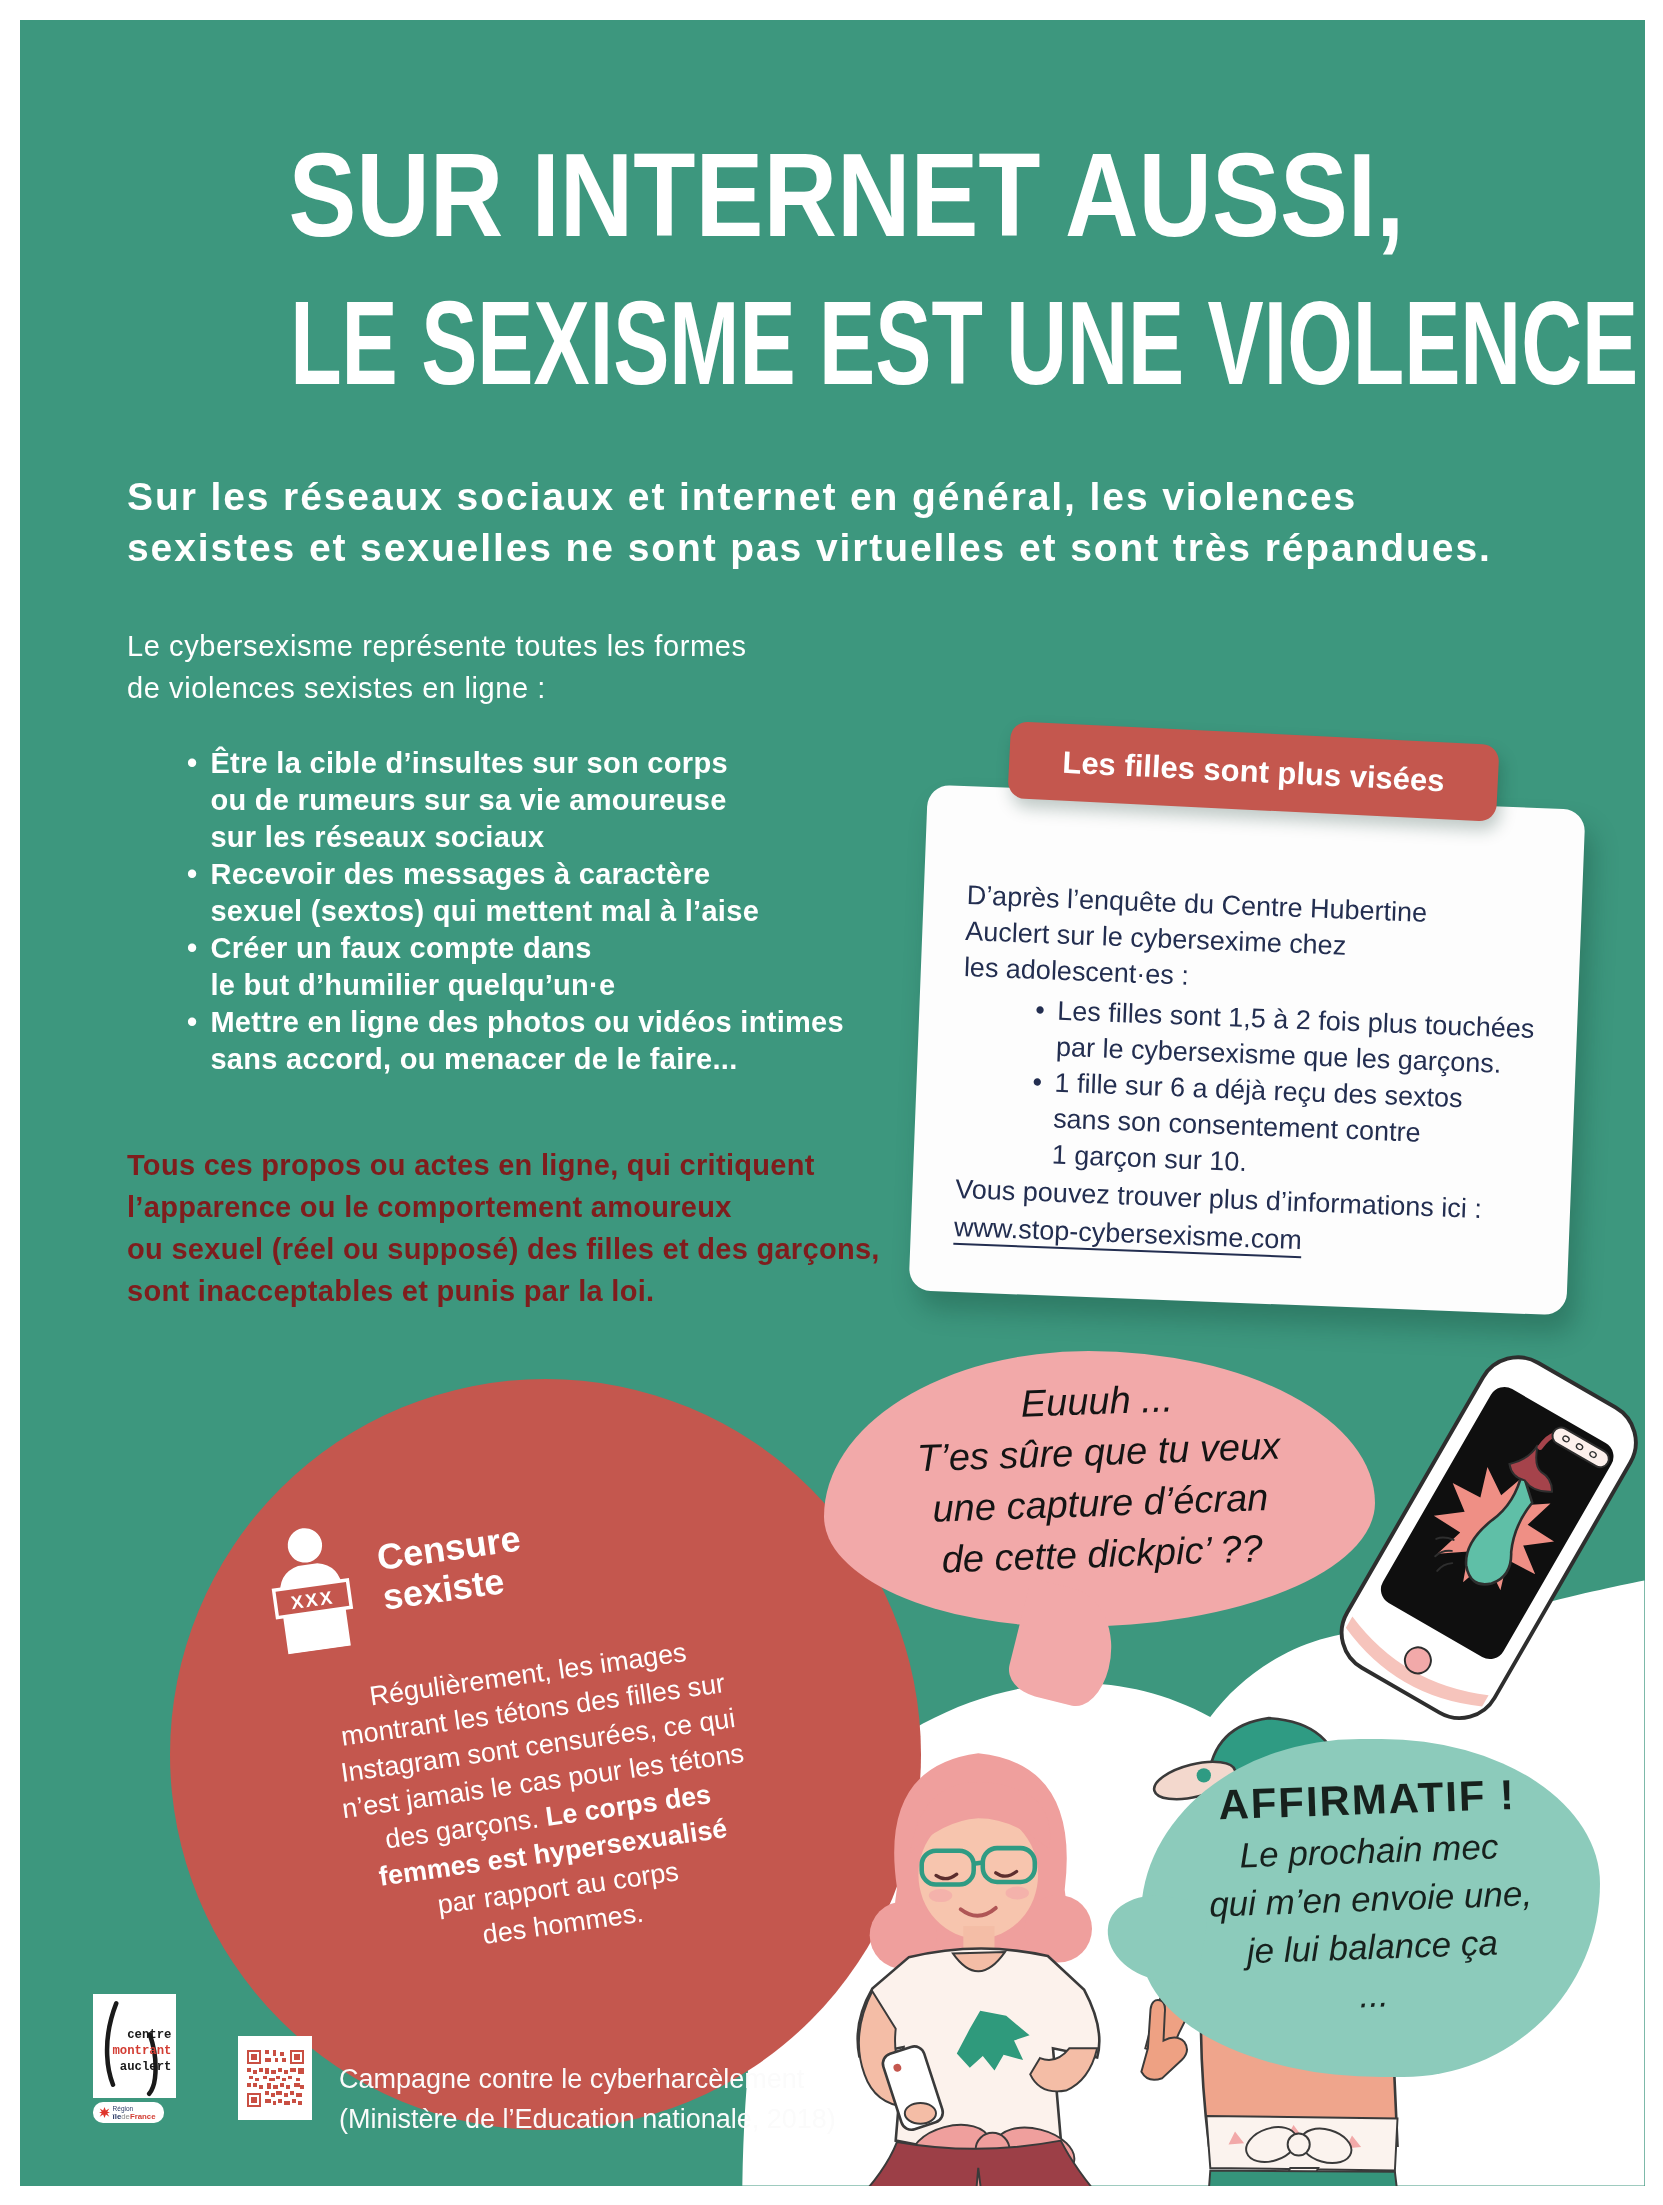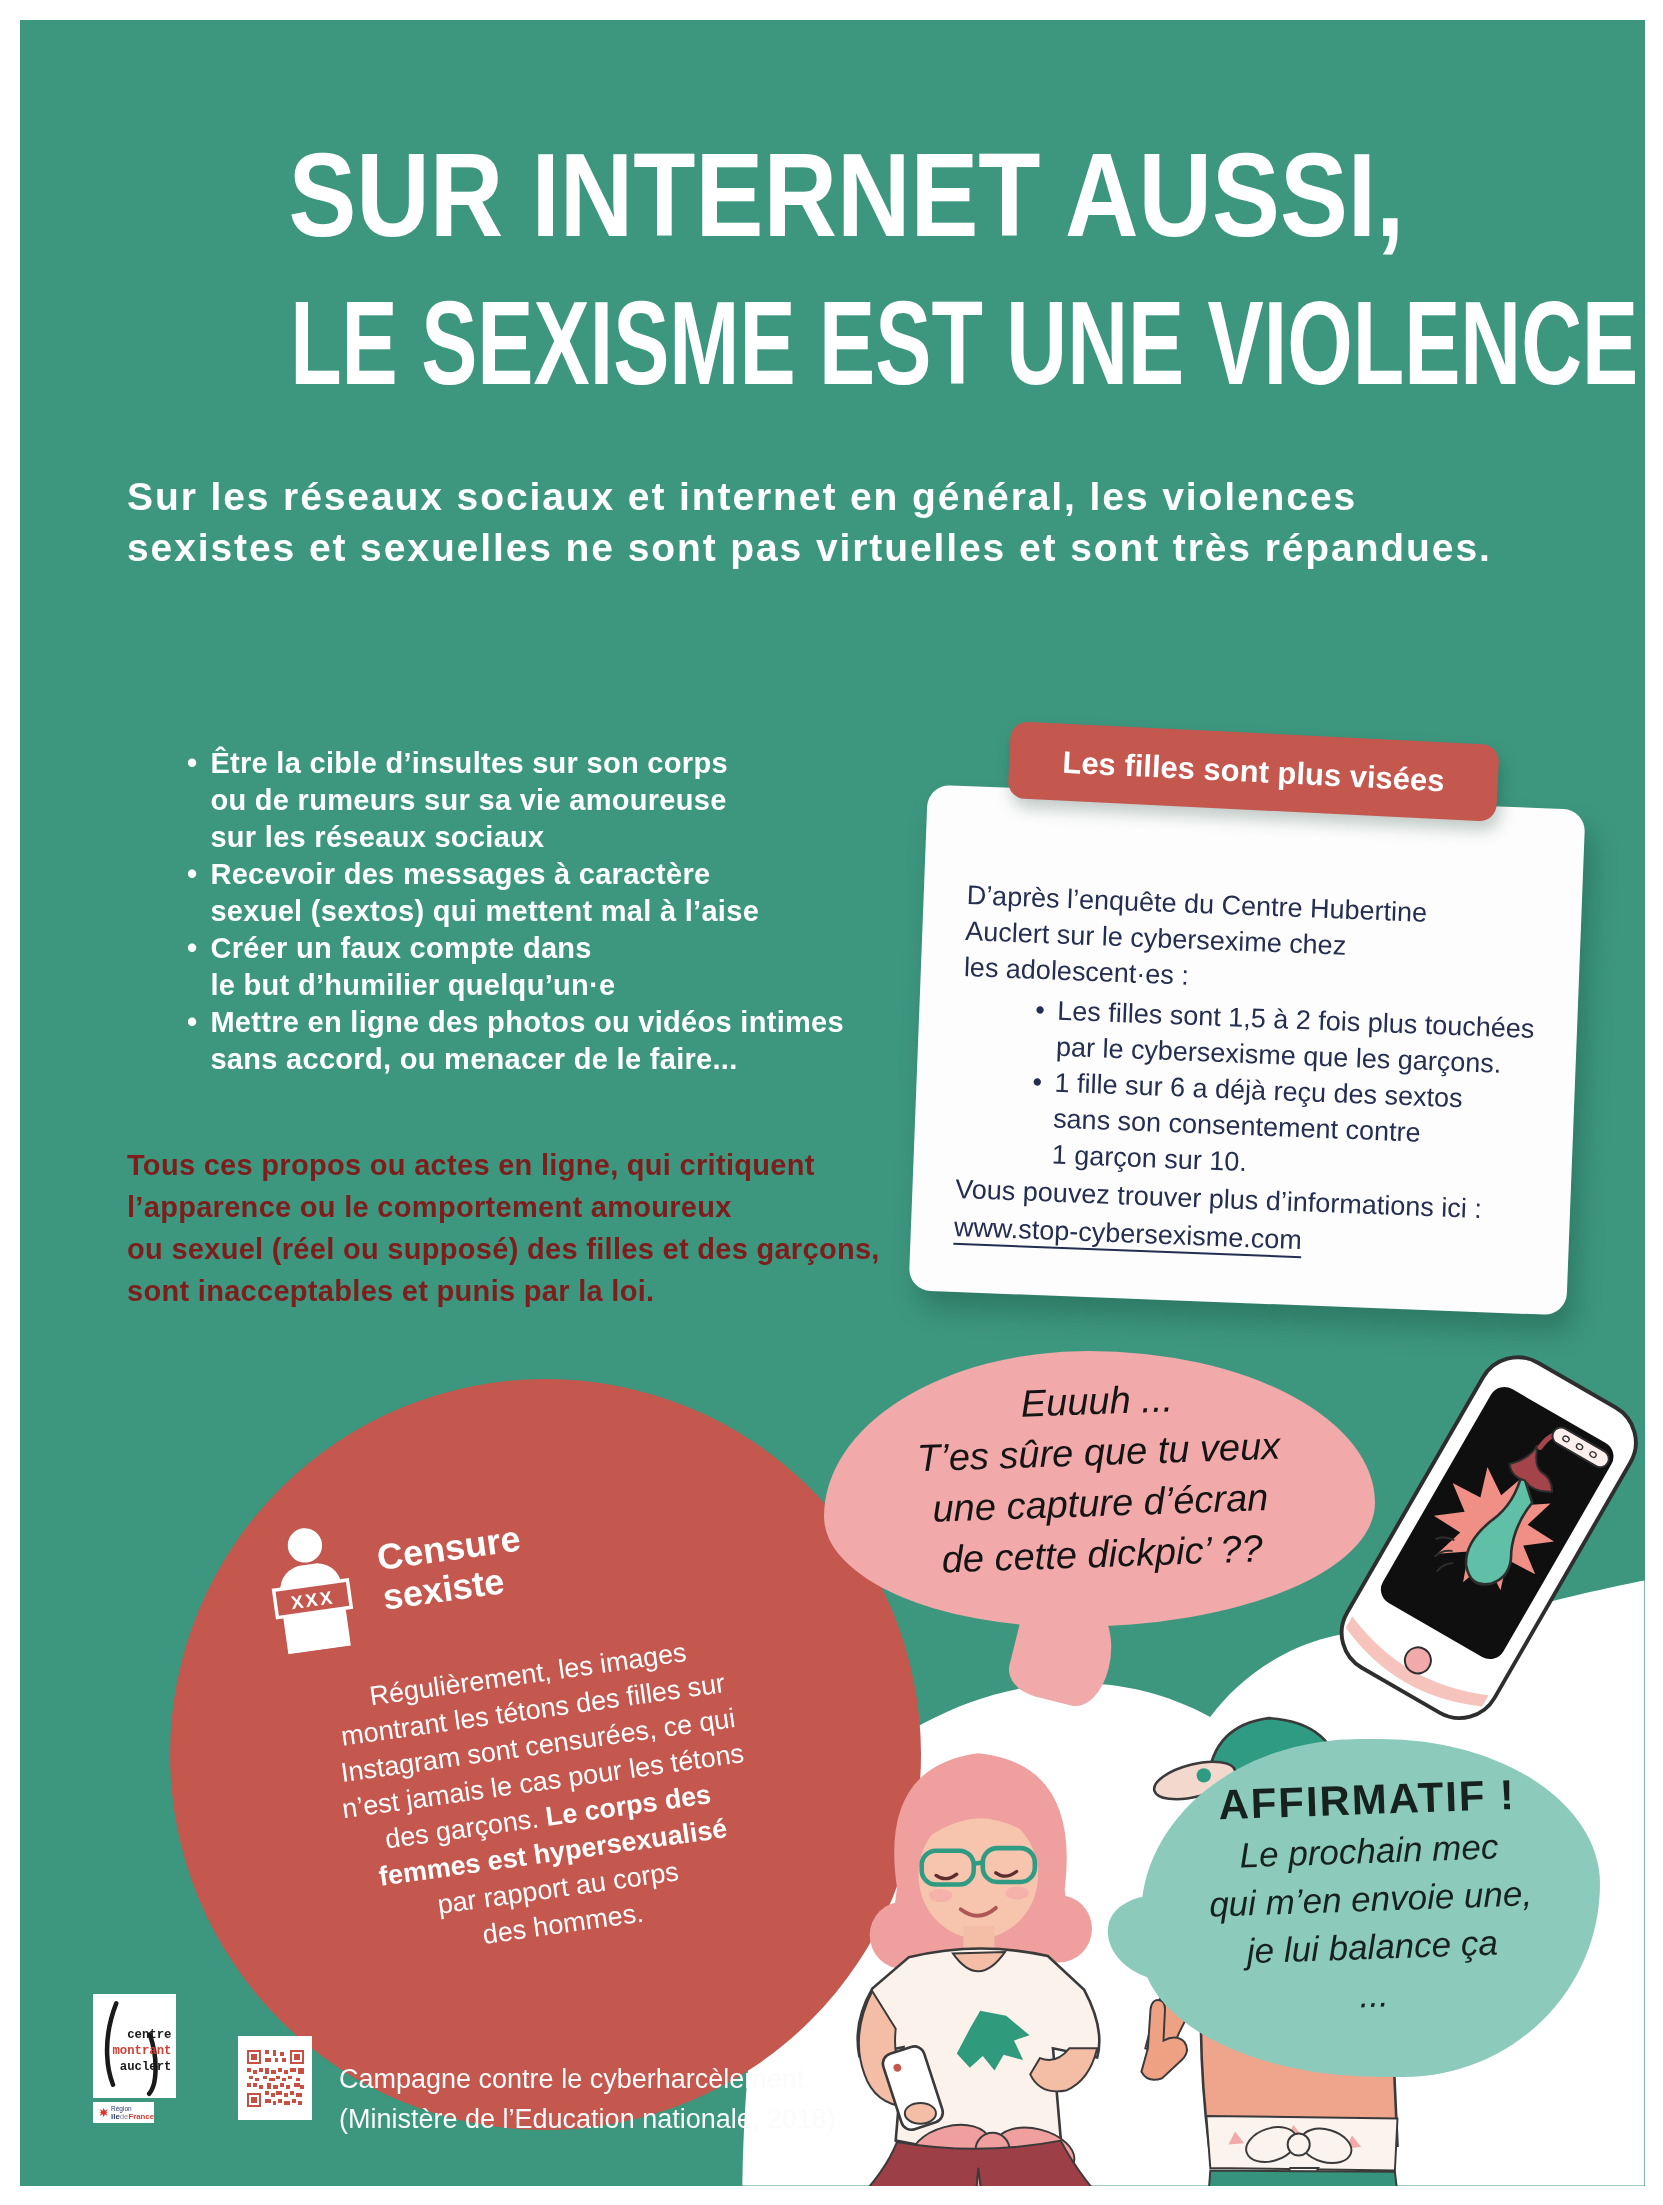--- a/index.html
+++ b/index.html
@@ -61,21 +61,21 @@
 
   
   .blob-svg{left:0;top:0;z-index:1;}
   .illu-svg{left:715px;top:1332px;z-index:4;}
 
   
   .cha-box{left:93px;top:1994px;width:83px;height:104px;background:#ffffff;z-index:6;}
   .cha-text{position:absolute;right:4.5px;top:32.5px;text-align:right;font-family:"Liberation Mono",monospace;
       font-weight:700;font-size:12.3px;line-height:16.2px;color:#1a1a1a;}
   .cha-text .red{color:#d23c32;}
-  .region-box{left:93px;top:2102px;width:61px;height:21px;background:#ffffff;z-index:6;display:flex;align-items:center;gap:2.6px;padding-left:6px;box-sizing:border-box;}
+  .region-box{left:93px;top:2102px;width:71px;height:21px;background:#ffffff;z-index:6;display:flex;align-items:center;gap:2.6px;padding-left:6px;box-sizing:border-box;border-radius:10px;}
   .region-text{font-size:6.5px;line-height:7.1px;color:#2b3a66;}
   .region-text .l2{font-size:7.8px;font-weight:700;}
   .region-text .de{color:#8a8a8a;font-weight:400;}
   .region-text .fr{color:#d23c32;}
   .qr-box{left:238px;top:2036px;width:74px;height:84px;background:#ffffff;z-index:6;display:flex;align-items:center;justify-content:center;}
   .campaign{left:339px;top:2059px;font-size:27px;line-height:40px;color:#fbfbfb;z-index:6;}
 </style>
 </head>
 <body>
 
@@ -87,20 +87,21 @@
              C1932,2548 2062,2482 2202,2522 C2332,2472 2462,2446 2530,2432 L2530,3363 Z" fill="#ffffff"></path>
   </svg>
 
   <div class="abs title">
     <div class="line"><span class="tl1">SUR INTERNET AUSSI,</span></div>
     <div class="line"><span class="tl2">LE SEXISME EST UNE VIOLENCE</span></div>
   </div>
 
   <div class="abs intro">Sur les réseaux sociaux et internet en général, les violences<br>sexistes et sexuelles ne sont pas virtuelles et sont très répandues.</div>
 
+  <div class="abs definition">Le cybersexisme représente toutes les formes<br>de violences sexistes en ligne :</div>
 
   <div class="abs bullets">
     <div class="blt">Être la cible d’insultes sur son corps<br>ou de rumeurs sur sa vie amoureuse<br>sur les réseaux sociaux</div>
     <div class="blt">Recevoir des messages à caractère<br>sexuel (sextos) qui mettent mal à l’aise</div>
     <div class="blt">Créer un faux compte dans<br>le but d’humilier quelqu’un·e</div>
     <div class="blt">Mettre en ligne des photos ou vidéos intimes<br>sans accord, ou menacer de le faire...</div>
   </div>
 
   <div class="abs law">Tous ces propos ou actes en ligne, qui critiquent<br>l’apparence ou le comportement amoureux<br>ou sexuel (réel ou supposé) des filles et des garçons,<br>sont inacceptables et punis par la loi.</div>
 

